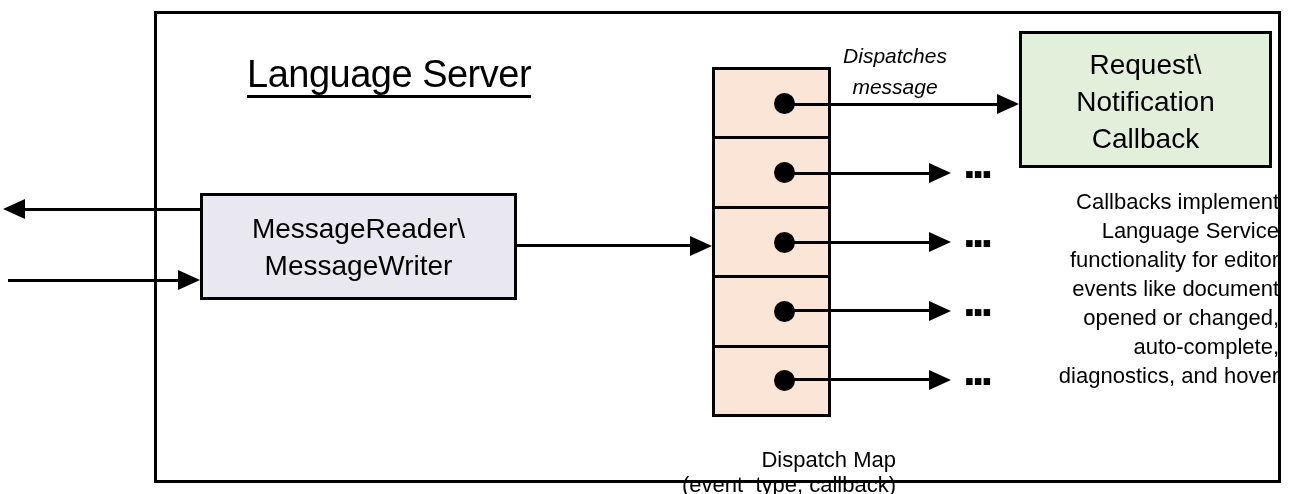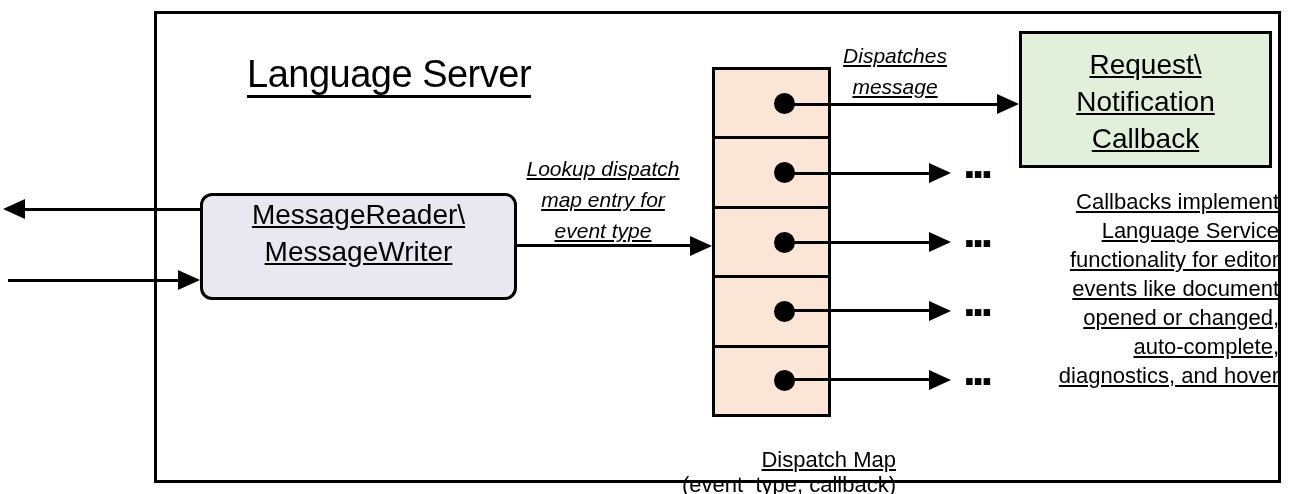--- a/index.html
+++ b/index.html
@@ -7,31 +7,31 @@
     --msg-fill:#E9E8F1;
     --cb-fill:#E2EFDA;
     --cell-fill:#FBE5D6;
   }
   html,body{margin:0;padding:0;background:#ffffff;}
   .canvas{
     position:relative;width:1291px;height:494px;background:#ffffff;
     font-family:"Liberation Sans", sans-serif;color:#000;overflow:hidden;
   }
   .abs{position:absolute;}
-  .preline{white-space:pre-line;text-decoration:underline;}
+  .preline{white-space:pre-line;}
   .outer{border:3px solid var(--stroke);box-sizing:border-box;}
   .title{
     font-size:38px;letter-spacing:-0.5px;
     text-decoration:underline;text-decoration-thickness:3px;text-underline-offset:8px;margin-left:16px;
   }
   .box{
     border:3px solid var(--stroke);box-sizing:border-box;text-align:center;
     font-size:28px;line-height:37px;
   }
-  .msg-box{background:var(--msg-fill);border-radius:12px;}
+  .msg-box{background:var(--msg-fill);padding-top:14px;}
   .cb-box{background:var(--cb-fill);padding-top:12px;}
   .caption{font-size:22px;text-align:right;}
   .italic-label{font-style:italic;font-size:21px;text-align:center;}
   .shaft{background:var(--stroke);height:3px;}
   .head-right{
     width:0;height:0;
     border-top:10px solid transparent;border-bottom:10px solid transparent;
     border-left:22px solid var(--stroke);
   }
   .head-left{
@@ -70,23 +70,20 @@
 
   <div class="abs shaft" style="left:8px;top:279px;width:170px"></div>
   <div class="abs head-right" style="left:178px;top:270px"></div>
 
 
   <div class="abs box msg-box preline" style="left:200px;top:193px;width:317px;height:107px">MessageReader\
 MessageWriter</div>
 
   <div class="abs shaft" style="left:517px;top:244px;width:173px"></div>
   <div class="abs head-right" style="left:690px;top:236px"></div>
-  <div class="abs italic-label preline" style="left:513px;top:153px;width:180px;line-height:31px">Lookup dispatch
-map entry for
-event type</div>
 
   <div class="abs dispatch-map" style="left:712px;top:67px;width:119px;height:350px">
       <div class="dispatch-cell">
         <div class="map-dot"></div>
       </div>
       <div class="dispatch-cell">
         <div class="map-dot"></div>
       </div>
       <div class="dispatch-cell">
         <div class="map-dot"></div>

